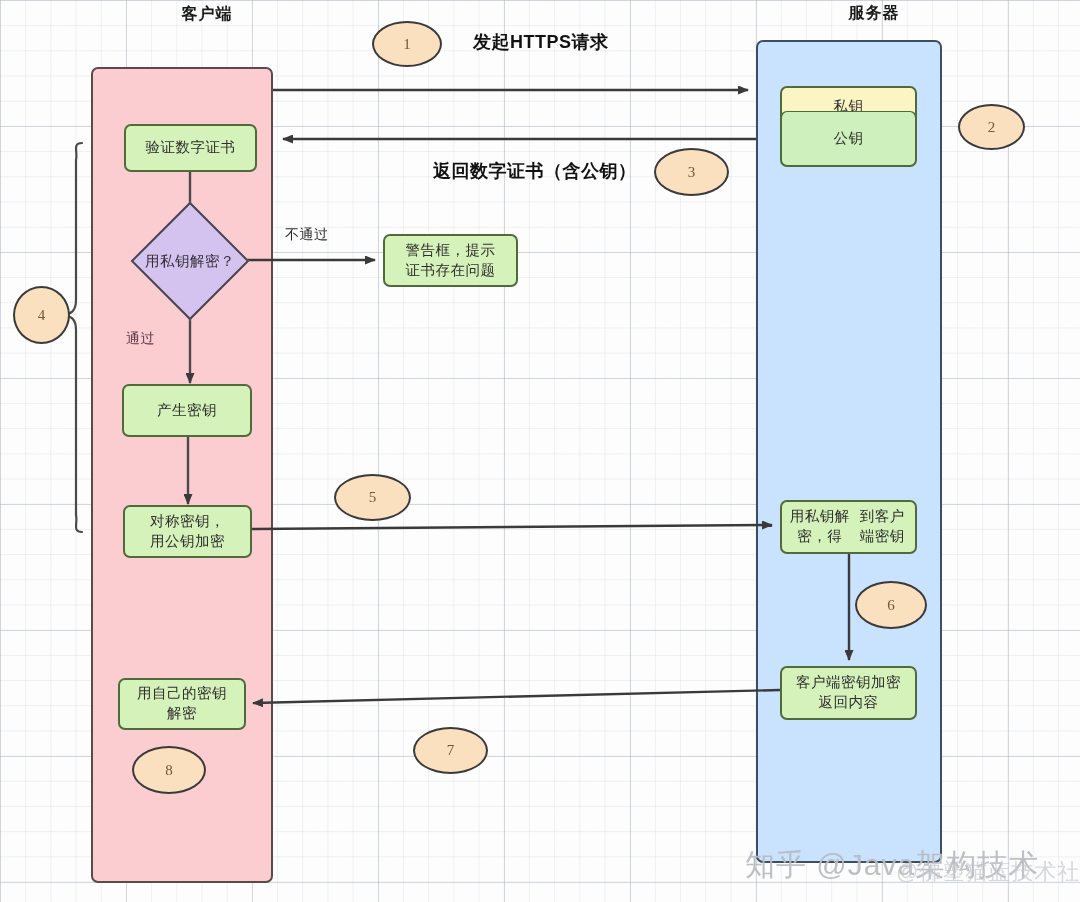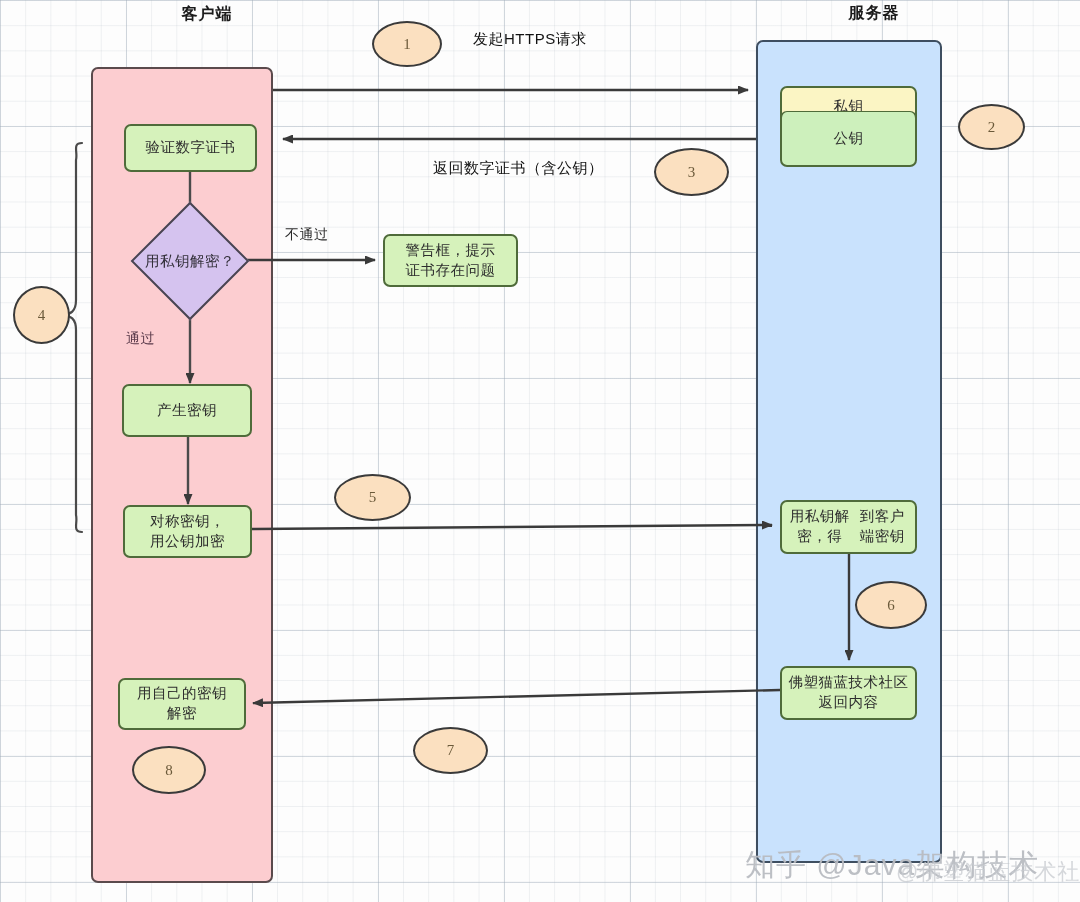--- a/index.html
+++ b/index.html
@@ -118,22 +118,22 @@
   }
 
   .edge-label {
     position: absolute;
     font-size: 14px;
     color: #2b2b2b;
     white-space: nowrap;
     letter-spacing: 0.5px;
   }
   .edge-label.bold {
-    font-weight: normal;
-    font-size: 15px;
+    font-weight: bold;
+    font-size: 18px;
     color: #121212;
   }
   .edge-label.purple { color: #5a3a4a; }
 
   .watermark {
     position: absolute;
     white-space: nowrap;
     color: #b9bcc2;
     font-size: 30px;
     letter-spacing: 1px;
@@ -225,21 +225,21 @@
   <div class="node key-public" style="left:780px; top:111px; width:137px; height:56px;border-radius:7px;">
     <span>公钥</span>
   </div>
 
   <div class="node" style="left:780px; top:500px; width:137px; height:54px; flex-direction:row;">
     <span class="line">用私钥解密，得</span>
     <span class="line">到客户端密钥</span>
   </div>
 
   <div class="node" style="left:780px; top:666px; width:137px; height:54px; flex-direction:column;">
-    <span class="line">佛塑猫蓝技术社区</span>
+    <span class="line">客户端密钥加密</span>
     <span class="line">返回内容</span>
   </div>
 
   <div class="edge-label bold" style="left:473px; top:30px;">发起HTTPS请求</div>
 
   <div class="edge-label bold" style="left:433px; top:159px;">返回数字证书（含公钥）</div>
 
   <div class="edge-label" style="left:285px; top:226px;">不通过</div>
 
   <div class="edge-label purple" style="left:126px; top:330px;">通过</div>

